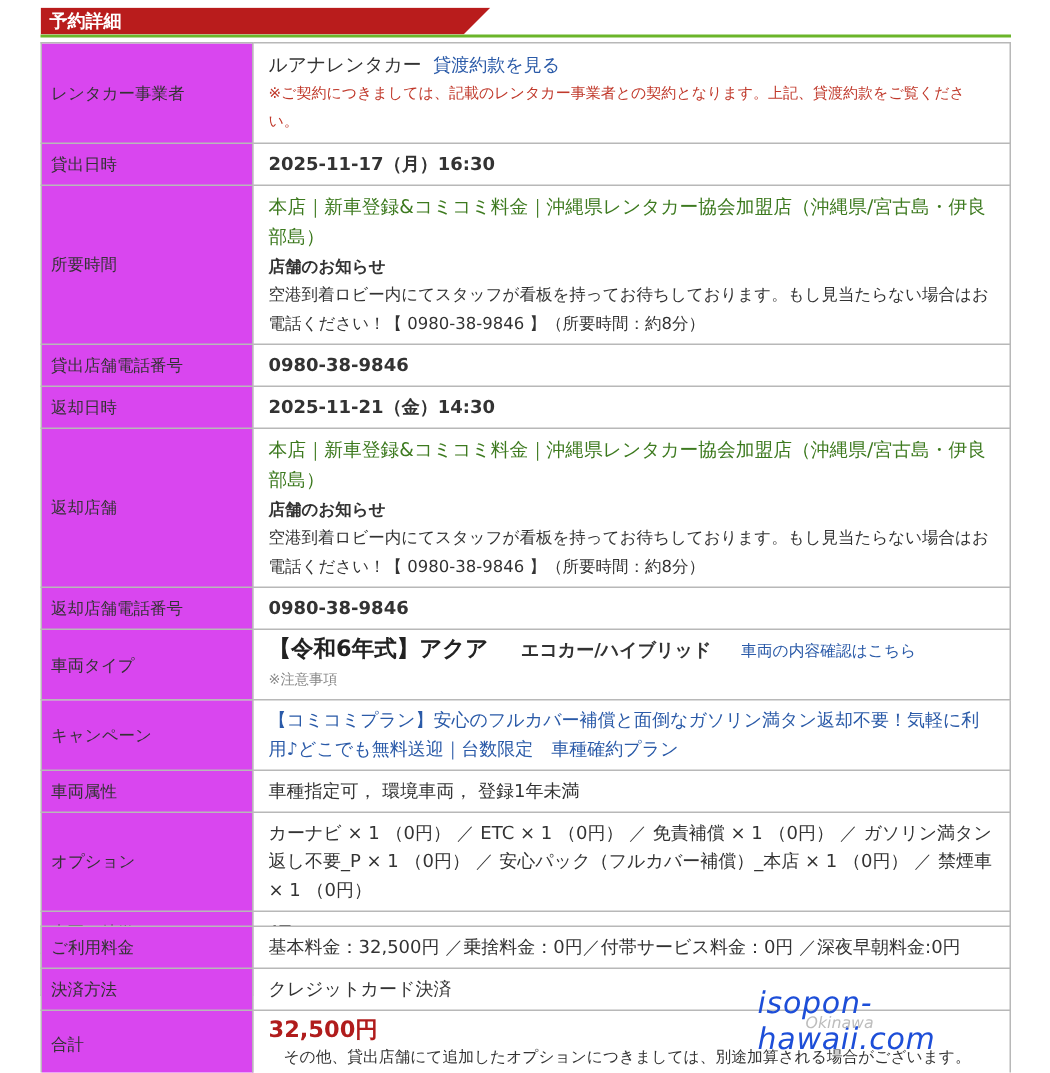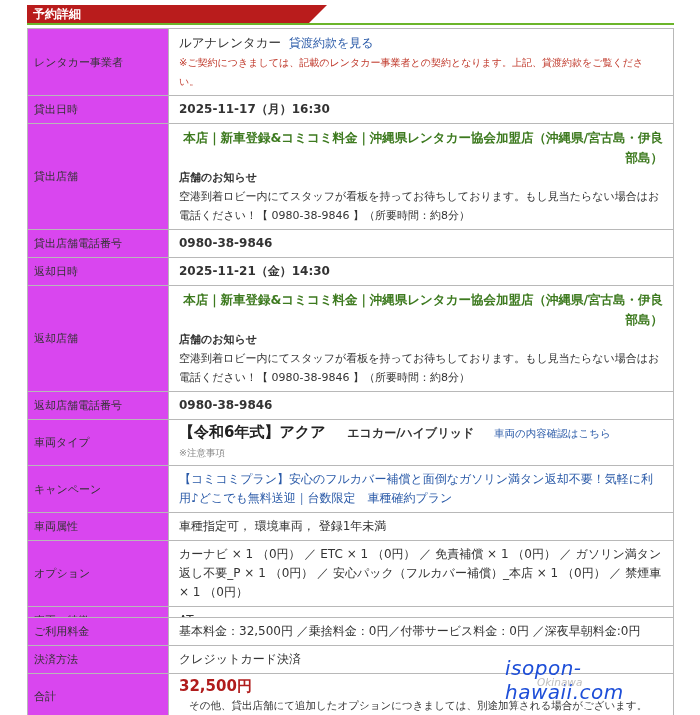--- a/index.html
+++ b/index.html
@@ -16,21 +16,21 @@
   #t1 { top: 28px; }
   #t2 { top: 617px; }
   td { border: 1px solid #b8b8b8; vertical-align: middle; }
   td.lbl { width: 128px; background: #d946ef; font-size: 11px; color: #333;
            padding: 0 6px; }
   td.val { background: #fff; padding: 4px 10px; font-size: 12px; color: #333;
            line-height: 19px; }
   .big { font-size: 13.5px; font-weight: bold; color: #333; }
   .link { color: #2a5aa8; }
   .note-red { color: #c0392b; font-size: 10px; }
-  .shop { color: #3d7a1f; font-weight: bold; font-size: 12.5px; line-height: 20px; text-align: right; }
+  .shop { color: #3d7a1f; font-weight: normal; font-size: 12.5px; line-height: 20px; }
   .sub-bold { font-weight: bold; font-size: 11px; }
   .small { font-size: 11px; line-height: 19px; }
   .car-title { font-size: 15px; font-weight: bold; color: #222; }
   .car-sub { font-size: 12px; color: #333; margin-left: 18px; font-weight: bold; }
   .car-link { font-size: 10.5px; margin-left: 16px; }
   .gray-note { font-size: 9.5px; color: #888; }
   .total { color: #b01c1c; font-weight: bold; font-size: 15px; }
   .total-note { font-size: 10.5px; padding-left: 10px; }
   .watermark { position: absolute; left: 505px; top: 656px; color: #1d4ed8;
                font-size: 20px; font-style: italic; letter-spacing: 0.5px; pointer-events: none; }
@@ -54,21 +54,21 @@
         <a class="link" style="font-size:12px;margin-left:4px">貸渡約款を見る</a>
       </div>
       <div class="note-red">※ご契約につきましては、記載のレンタカー事業者との契約となります。上記、貸渡約款をご覧ください。</div>
     </td>
   </tr>
   <tr style="height:27px">
     <td class="lbl">貸出日時</td>
     <td class="val big">2025-11-17（月）16:30</td>
   </tr>
   <tr style="height:102px">
-    <td class="lbl">貸出店舗</td>
+    <td class="lbl">所要時間</td>
     <td class="val">
       <div class="shop">本店｜新車登録&amp;コミコミ料金｜沖縄県レンタカー協会加盟店（沖縄県/宮古島・伊良部島）</div>
       <div class="sub-bold">店舗のお知らせ</div>
       <div class="small">空港到着ロビー内にてスタッフが看板を持ってお待ちしております。もし見当たらない場合はお電話ください！【 0980-38-9846 】（所要時間：約8分）</div>
     </td>
   </tr>
   <tr style="height:27px">
     <td class="lbl">貸出店舗電話番号</td>
     <td class="val big">0980-38-9846</td>
   </tr>

